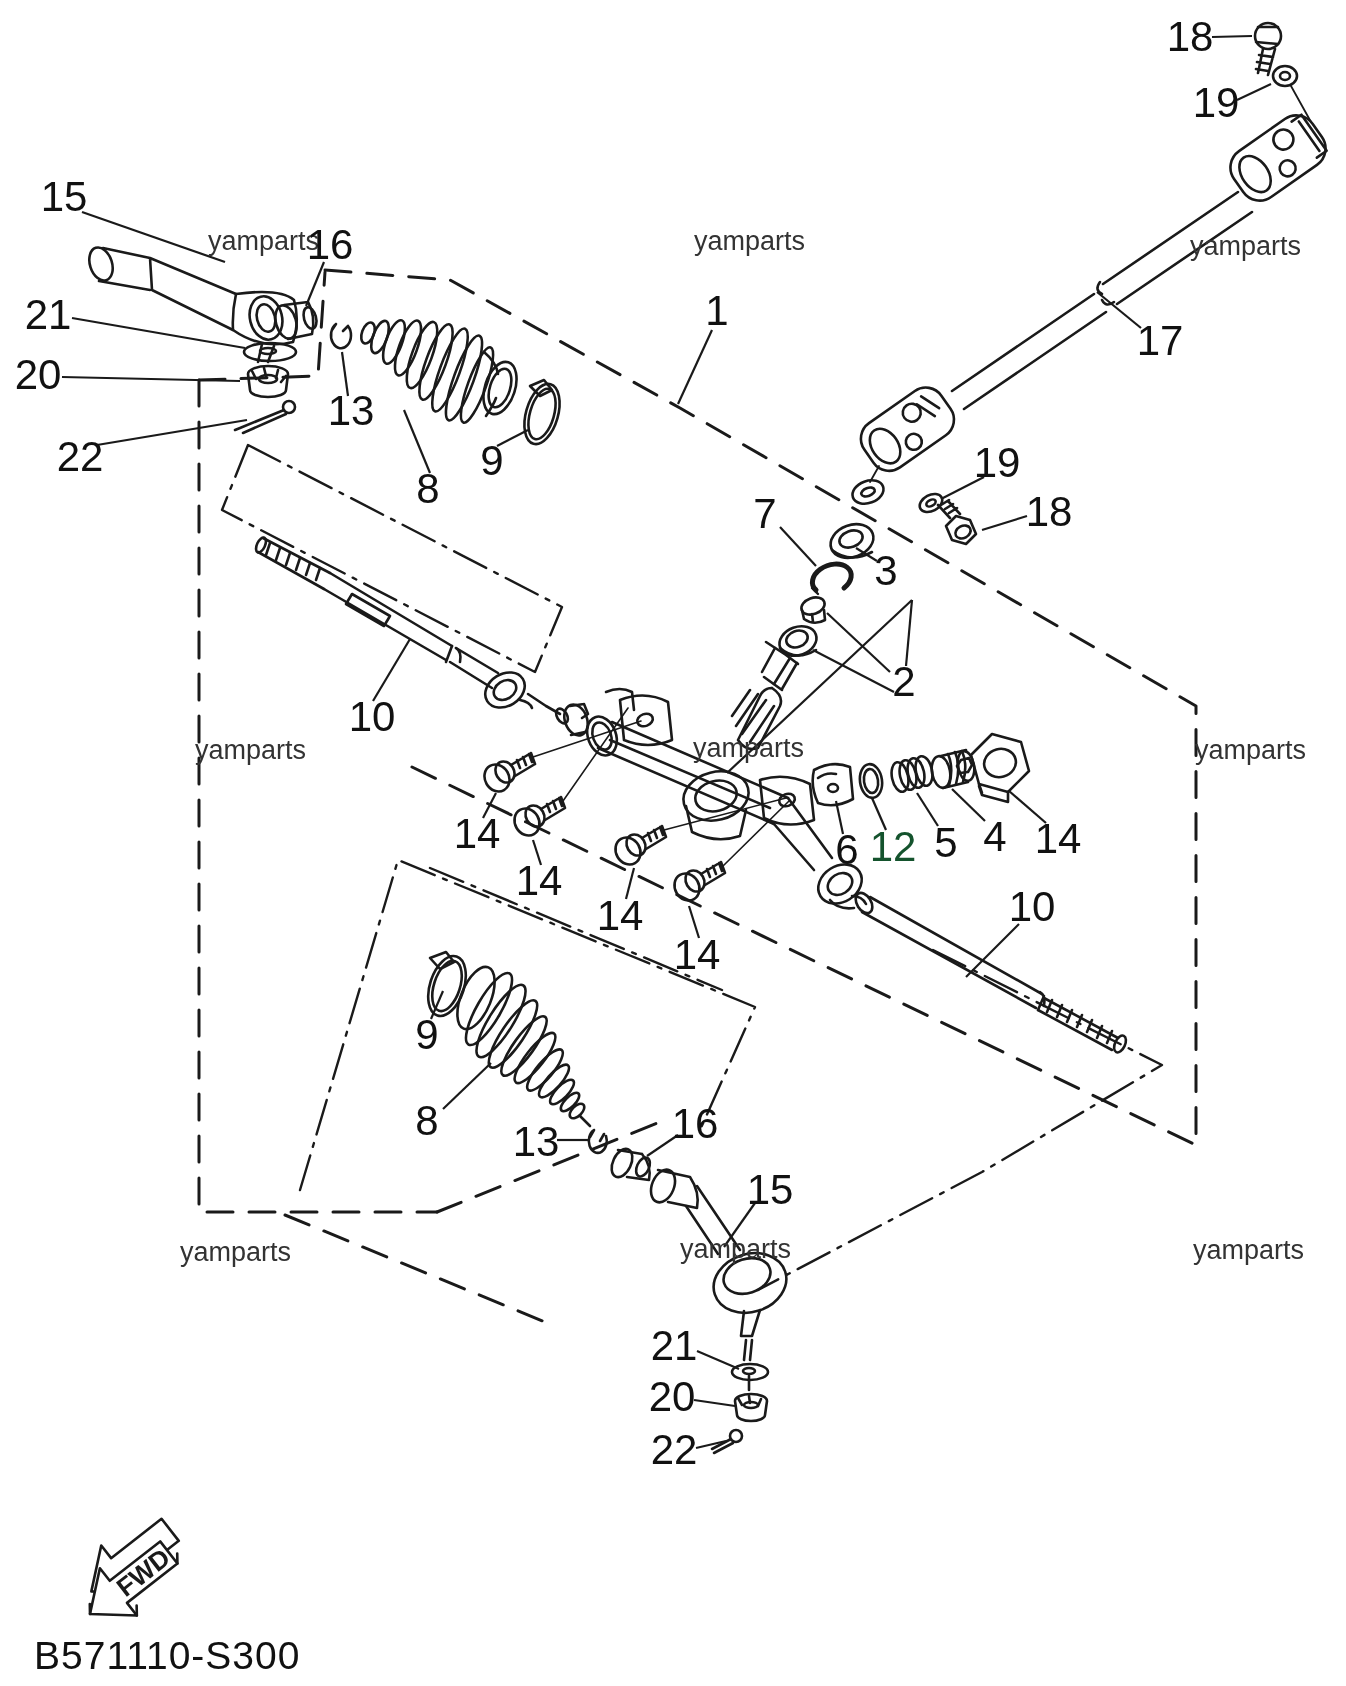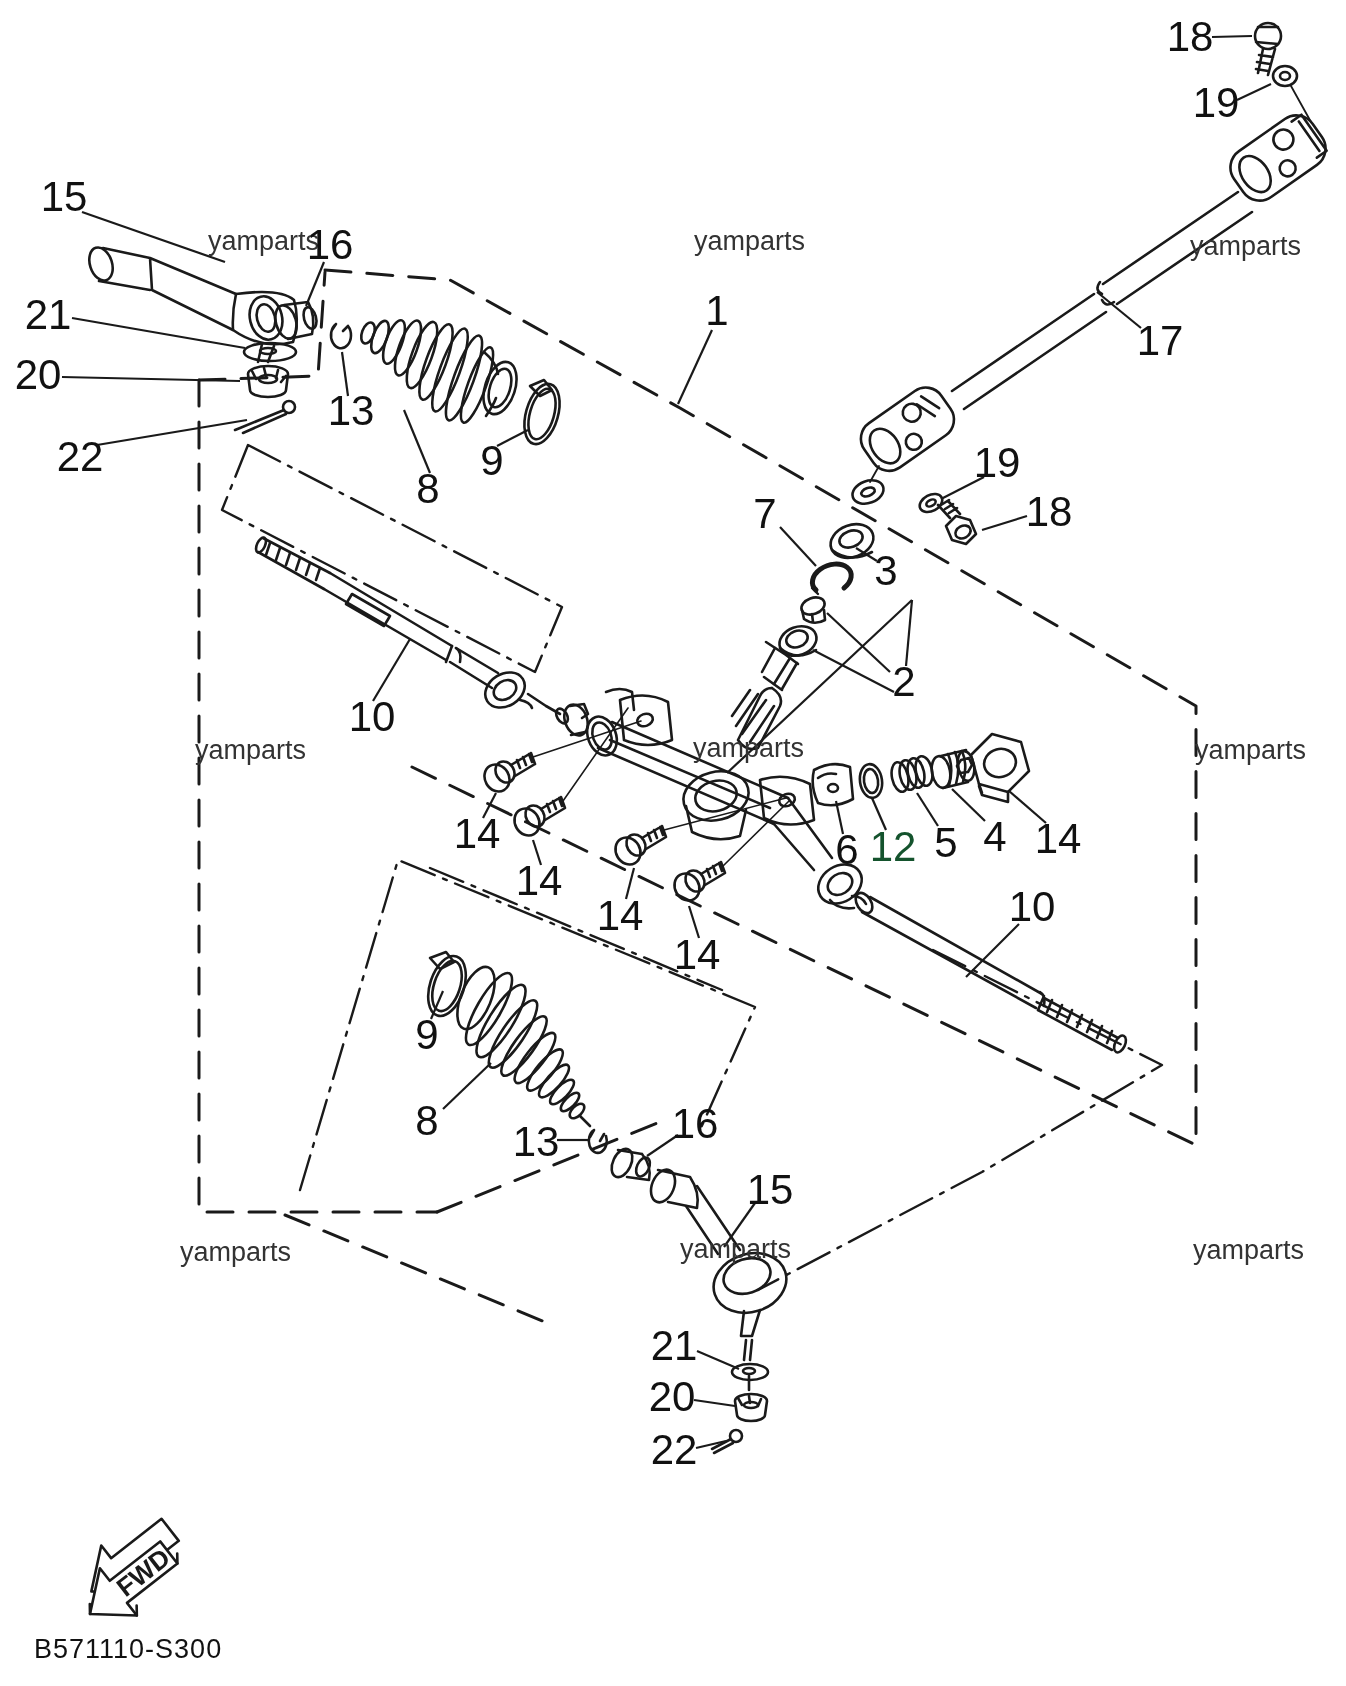--- a/index.html
+++ b/index.html
@@ -5,21 +5,21 @@
   html,body{margin:0;padding:0;background:#888;}
   .canvas{position:relative;width:1346px;height:1686px;background:#ffffff;overflow:hidden;
           font-family:"Liberation Sans","DejaVu Sans",sans-serif;margin:0 auto;}
   .canvas svg{position:absolute;left:0;top:0;}
   #art{z-index:1;}
   #leaders{z-index:2;}
   .wm-layer,.label-layer{position:absolute;left:0;top:0;width:100%;height:100%;z-index:3;}
   .watermark{position:absolute;font-size:27px;color:#333333;letter-spacing:0px;white-space:nowrap;}
   .part-label{position:absolute;font-size:42px;color:#111111;transform:translate(-50%,-52%);
               line-height:1;cursor:pointer;white-space:nowrap;}
-  .diag-code{position:absolute;left:34px;top:1634px;font-size:27px;color:#111;z-index:3;letter-spacing:1px;}
+  .diag-code{position:absolute;left:34px;top:1634px;font-size:39px;color:#111;z-index:3;letter-spacing:1px;}
 </style>
 </head>
 <body>
 
 <div class="canvas">
 
 <svg id="art" width="1346" height="1686" viewBox="0 0 1346 1686">
   <g fill="none" stroke="#1a1a1a" stroke-width="2.6" stroke-linecap="round" stroke-linejoin="round">
 
     <g stroke-dasharray="26 16" stroke-width="3">

